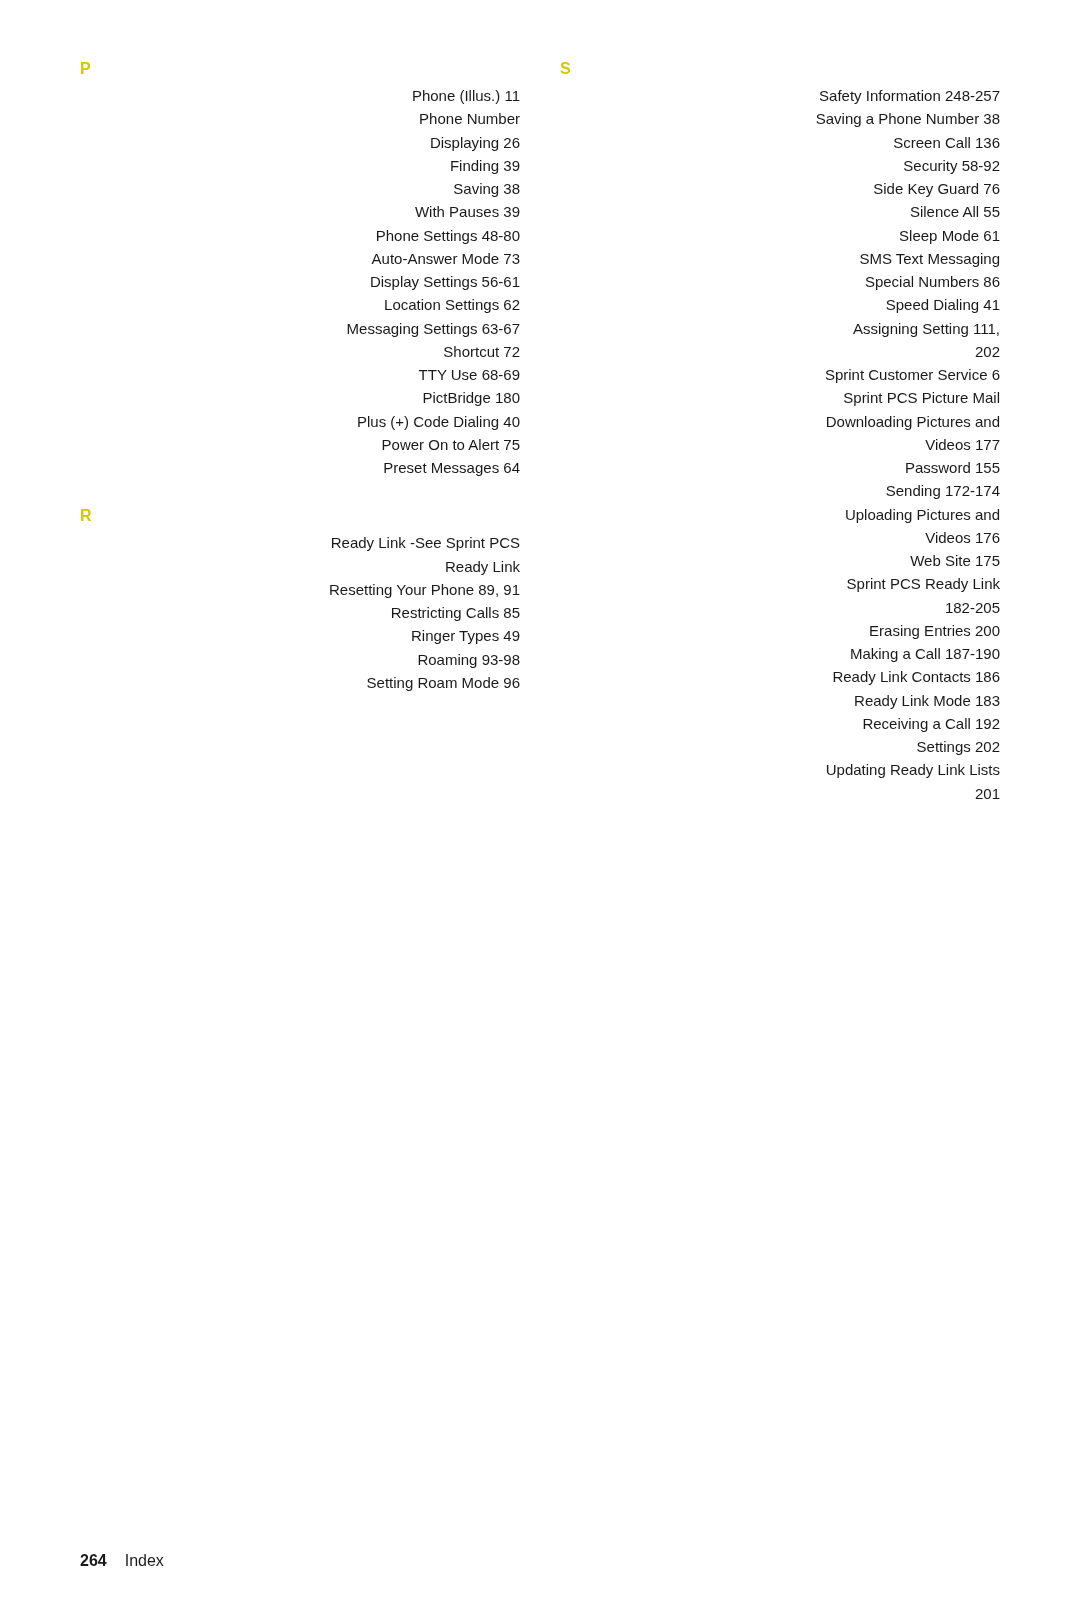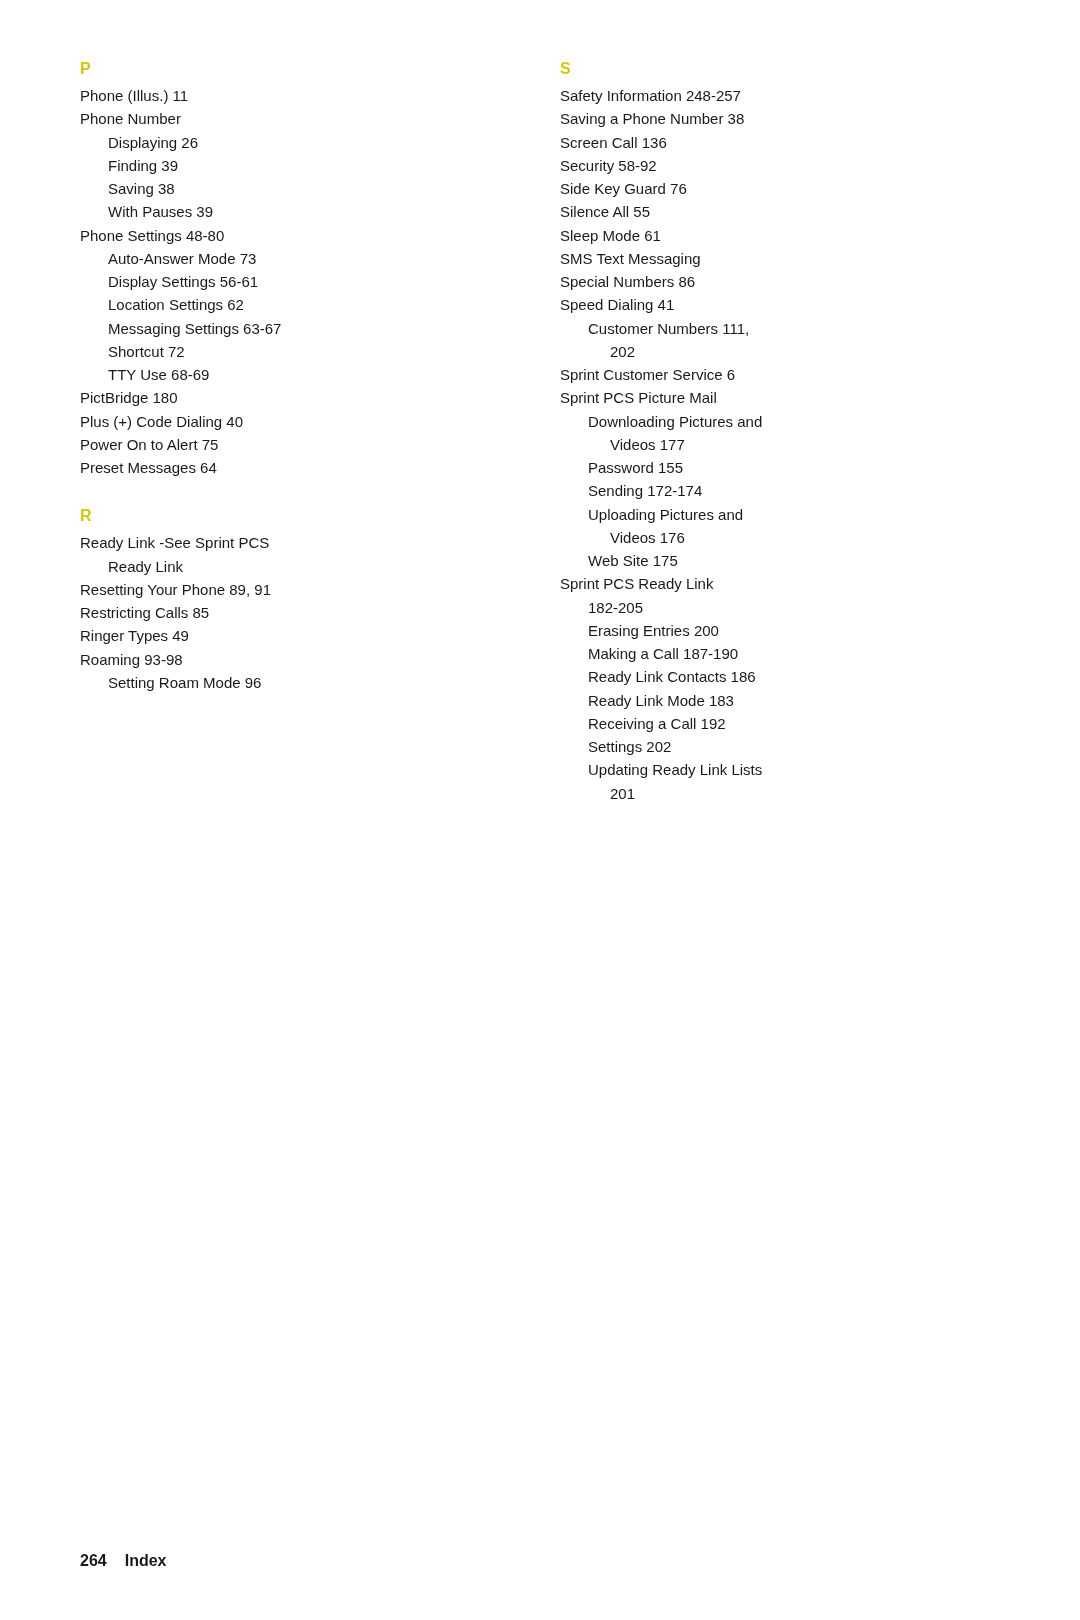--- a/index.html
+++ b/index.html
@@ -42,20 +42,21 @@
       margin-top: 0;
     }
 
     .index-section {
       margin-bottom: 28px;
     }
 
     .index-entry {
       line-height: 1.55;
       font-size: 15px;
+      text-align: right;
     }
 
     .index-entry.main {
       margin-left: 0;
     }
 
     .index-entry.sub {
       margin-left: 28px;
     }
 
@@ -71,21 +72,21 @@
       align-items: center;
       gap: 18px;
     }
 
     .footer-page-num {
       font-weight: bold;
       font-size: 16px;
     }
 
     .footer-label {
-      font-weight: bold;
+      font-weight: normal;
       font-size: 16px;
     }
   </style>
 </head>
 <body>
 
 <div class="page-container">
   <div class="columns">
 
     <div class="column">
@@ -130,21 +131,21 @@
         <div class="index-entry main">Safety Information 248-257</div>
         <div class="index-entry main">Saving a Phone Number 38</div>
         <div class="index-entry main">Screen Call 136</div>
         <div class="index-entry main">Security 58-92</div>
         <div class="index-entry main">Side Key Guard 76</div>
         <div class="index-entry main">Silence All 55</div>
         <div class="index-entry main">Sleep Mode 61</div>
         <div class="index-entry main">SMS Text Messaging</div>
         <div class="index-entry main">Special Numbers 86</div>
         <div class="index-entry main">Speed Dialing 41</div>
-        <div class="index-entry sub">Customer Numbers 111,</div>
+        <div class="index-entry sub">Assigning Setting 111,</div>
         <div class="index-entry sub2">202</div>
         <div class="index-entry main">Sprint Customer Service 6</div>
         <div class="index-entry main">Sprint PCS Picture Mail</div>
         <div class="index-entry sub">Downloading Pictures and</div>
         <div class="index-entry sub2">Videos 177</div>
         <div class="index-entry sub">Password 155</div>
         <div class="index-entry sub">Sending 172-174</div>
         <div class="index-entry sub">Uploading Pictures and</div>
         <div class="index-entry sub2">Videos 176</div>
         <div class="index-entry sub">Web Site 175</div>

